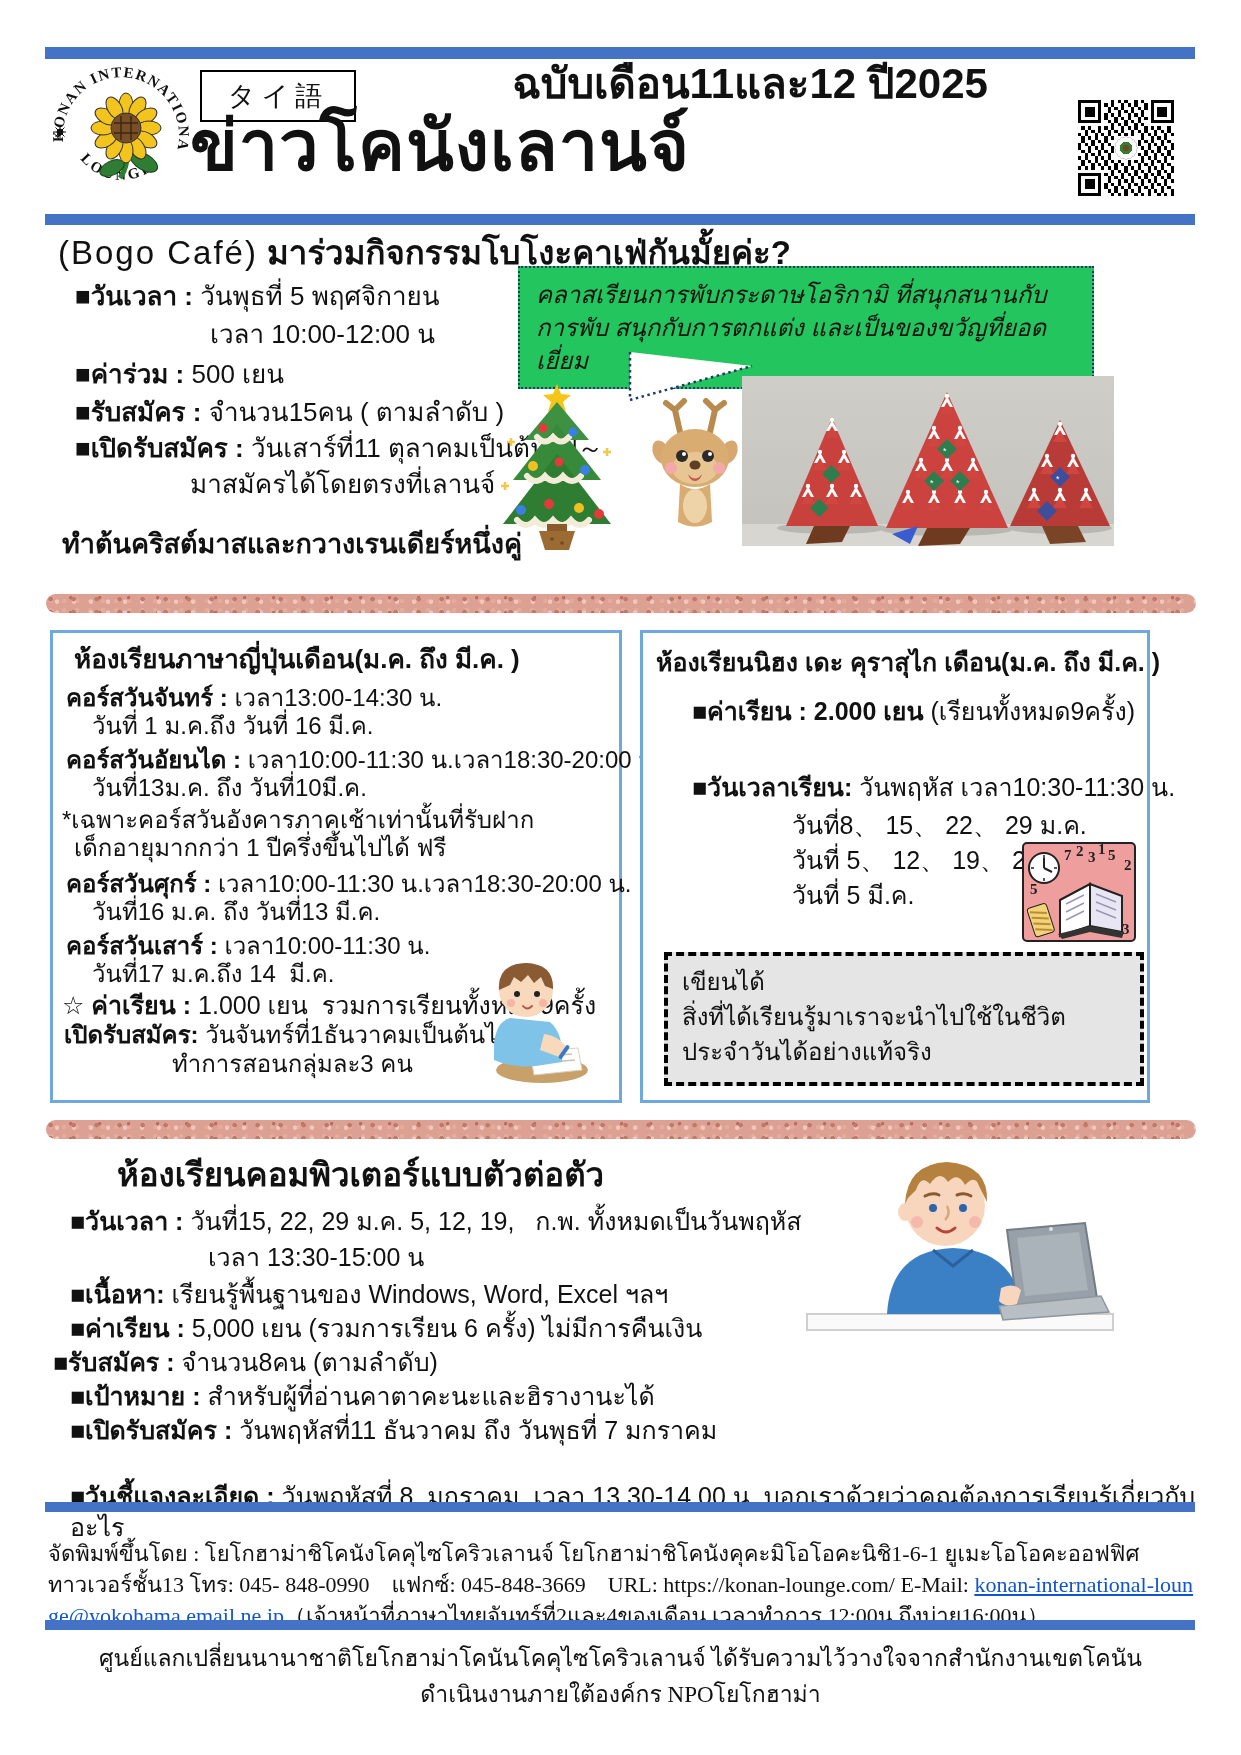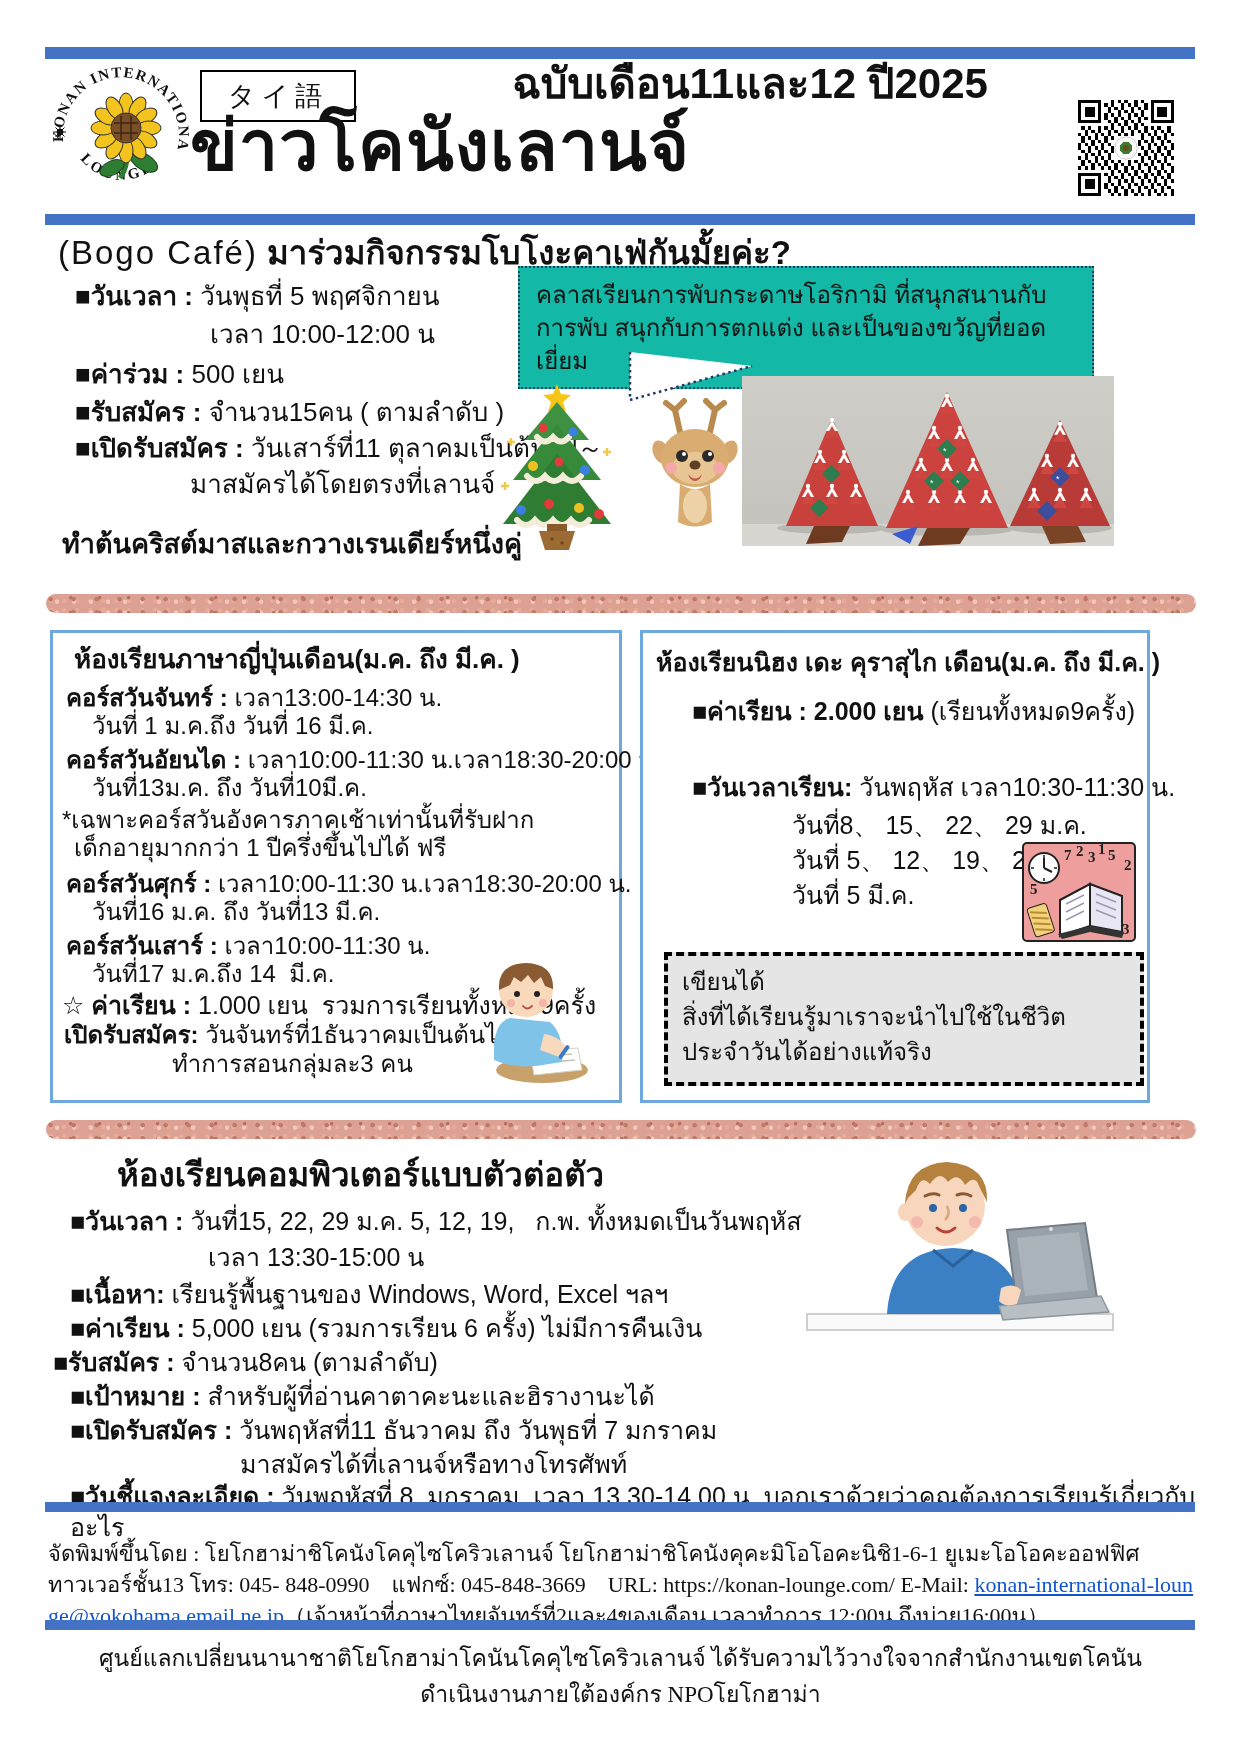--- a/index.html
+++ b/index.html
@@ -12,21 +12,21 @@
   .tag-box{position:absolute;left:200px;top:70px;width:152px;height:48px;border:2px solid #000;
            display:flex;align-items:center;justify-content:center;font-size:27px;letter-spacing:6px;}
   .edition{position:absolute;left:450px;top:50px;width:600px;text-align:center;
            font-size:42px;font-weight:800;}
   .main-title{position:absolute;left:190px;top:90px;width:790px;text-align:left;
               font-size:70px;font-weight:800;letter-spacing:1px;}
   .bogo-head{position:absolute;left:58px;top:226px;font-size:33px;white-space:nowrap;}
   .bogo-head .pfx{font-weight:400;letter-spacing:2px;margin-top:25px;}
   .bogo-head .ttl{font-weight:800;}
   .bubble{position:absolute;left:518px;top:266px;width:540px;min-height:60px;
-          border:2px dotted #1F3864;padding:10px 16px;font-size:24px;line-height:33px;background:#14b8a6;}
+          border:2px dotted #1F3864;padding:10px 16px;font-size:24px;line-height:33px;background:#22c55e;font-style:italic;}
   .note{position:absolute;left:62px;top:522px;font-size:27px;font-weight:800;}
   .divider{position:absolute;left:46px;width:1150px;height:19px;border-radius:10px;
            background-color:#dca193;
            background-image:radial-gradient(circle at 20% 40%,#c07a6a 0 2px,transparent 2.5px),
                             radial-gradient(circle at 65% 70%,#f2c6ba 0 2px,transparent 2.5px),
                             radial-gradient(circle at 85% 25%,#b96f60 0 1.5px,transparent 2px),
                             radial-gradient(circle at 40% 80%,#e7ab9c 0 2px,transparent 2.5px);
            background-size:23px 13px,17px 11px,29px 15px,13px 9px;}
   .cbox{position:absolute;border:3px solid #6FA8DC;background:#fff;}
   .jp-box{left:50px;top:630px;width:566px;height:467px;}
@@ -583,21 +583,20 @@
   <div class="divider" style="top:1120px"></div>
 
   <div class="comp-title">ห้องเรียนคอมพิวเตอร์แบบตัวต่อตัว</div>
   <div class="row" style="top:1206px;left:70px"><span class="b">■วันเวลา : </span><span>วันที่15, 22, 29 ม.ค. 5, 12, 19,   ก.พ. ทั้งหมดเป็นวันพฤหัส</span></div>
   <div class="row" style="top:1242px;left:208px">เวลา 13:30-15:00 น</div>
   <div class="row" style="top:1279px;left:70px"><span class="b">■เนื้อหา: </span><span>เรียนรู้พื้นฐานของ Windows, Word, Excel ฯลฯ</span></div>
   <div class="row" style="top:1313px;left:70px"><span class="b">■ค่าเรียน : </span><span>5,000 เยน (รวมการเรียน 6 ครั้ง) ไม่มีการคืนเงิน</span></div>
   <div class="row" style="top:1347px;left:53px"><span class="b">■รับสมัคร : </span><span>จำนวน8คน (ตามลำดับ)</span></div>
   <div class="row" style="top:1381px;left:70px"><span class="b">■เป้าหมาย : </span><span>สำหรับผู้ที่อ่านคาตาคะนะและฮิรางานะได้</span></div>
   <div class="row" style="top:1415px;left:70px"><span class="b">■เปิดรับสมัคร : </span><span>วันพฤหัสที่11 ธันวาคม ถึง วันพุธที่ 7 มกราคม</span></div>
-  <div class="row" style="top:1449px;left:240px">มาสมัครได้ที่เลานจ์หรือทางโทรศัพท์</div>
   <div class="row" style="top:1481px;left:70px"><span class="b">■วันชี้แจงละเอียด : </span><span>วันพฤหัสที่ 8  มกราคม  เวลา 13.30-14.00 น. บอกเราด้วยว่าคุณต้องการเรียนรู้เกี่ยวกับอะไร</span></div>
 
   <svg class="abs" style="left:795px;top:1138px" width="330" height="200" viewBox="0 0 330 200">
     <rect x="12" y="176" width="306" height="16" fill="#fafafa" stroke="#cfcfcf" stroke-width="2"></rect>
     <path d="M92,176 Q96,112 158,110 Q222,112 228,176 Z" fill="#3b7fc4"></path>
     <path d="M138,112 l20,16 20,-16" fill="none" stroke="#2c619c" stroke-width="3"></path>
     <circle cx="150" cy="68" r="40" fill="#f8d6bd"></circle>
     <ellipse cx="110" cy="74" rx="7" ry="9" fill="#f8d6bd"></ellipse>
     <path d="M110,66 Q112,26 152,24 Q194,27 192,64 L184,48 Q180,36 170,47 Q163,33 153,44 Q145,31 135,46 Q126,36 121,52 L113,60 Z" fill="#b5813f"></path>
     <circle cx="138" cy="70" r="4" fill="#2e63a8"></circle>

